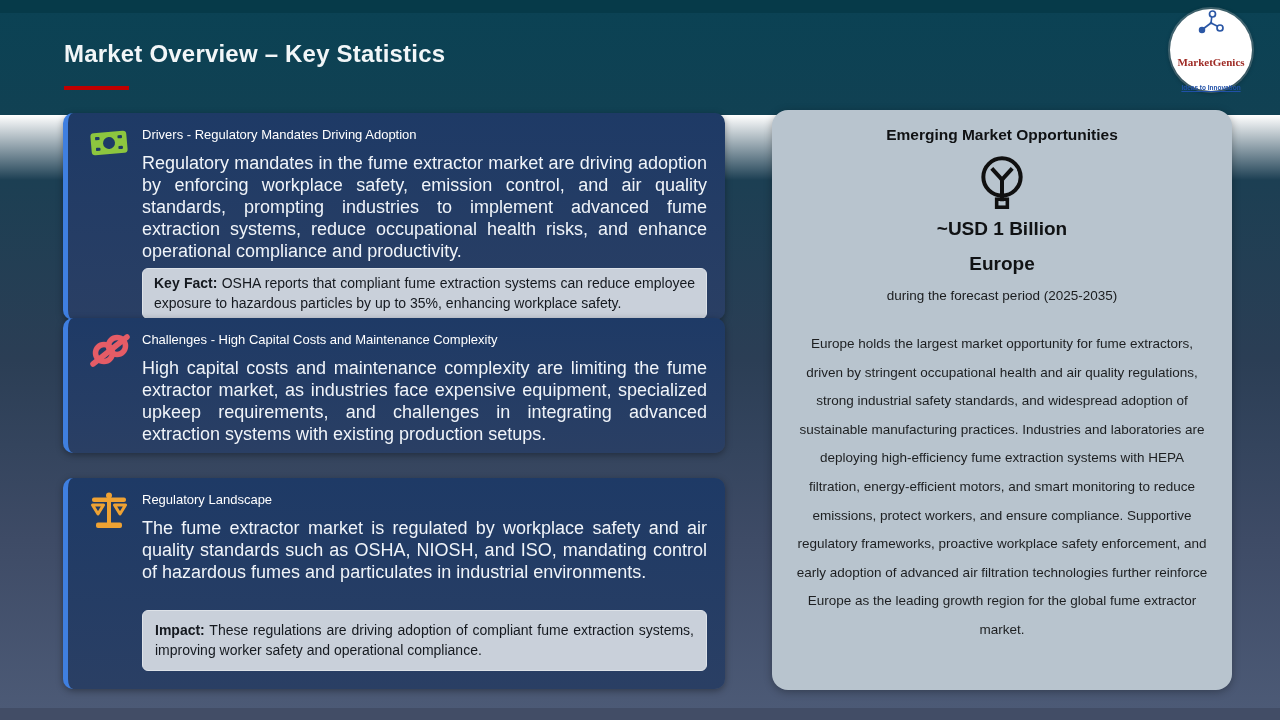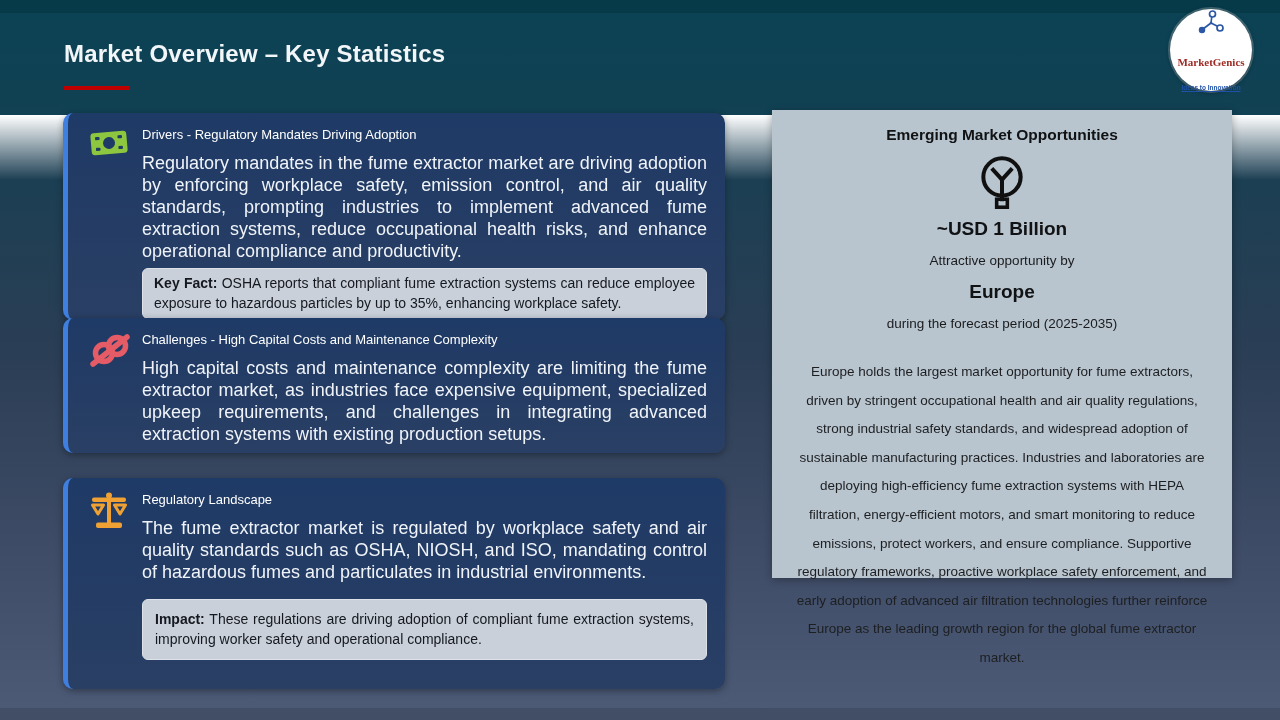--- a/index.html
+++ b/index.html
@@ -40,27 +40,27 @@
   .card-1{ top:113px; height:207px; }
   .card-2{ top:318px; height:135px; }
   .card-3{ top:478px; height:211px; }
   .card .icon-box{ position:absolute; left:20px; top:13px; width:44px; height:40px; }
   .card-title{ font-size:13px; font-weight:400; color:#ffffff; margin-bottom:10px; }
   .card-body{ font-size:18px; line-height:22px; text-align:justify; color:#f0f4f9; }
   .fact-box{
     margin-top:6px; background:#c9d0da; color:#15191f; border:1px solid #dde2e8;
     border-radius:6px; padding:5px 11px; font-size:14px; line-height:19.5px; text-align:justify;
   }
-  .fact-box.impact{ margin-top:16px; padding:10px 12px; }
+  .fact-box.impact{ margin-top:27px; padding:10px 12px; }
   .fact-label{ font-weight:700; }
 
   
   .panel{
-    position:absolute; left:772px; top:110px; width:460px; height:468px;
-    background:#b8c4ce; border-radius:0; padding:12px 24px 10px;
+    position:absolute; left:772px; top:110px; width:460px; height:580px;
+    background:#b8c4ce; border-radius:16px; padding:12px 24px 10px;
     text-align:center; color:#101214; box-shadow:0 2px 8px rgba(0,0,0,.3);
   }
   .panel-title{ font-size:15.5px; font-weight:700; margin-top:4px; }
   .bulb{ display:block; margin:9px auto 1px; }
   .panel-value{ font-size:19px; font-weight:700; }
   .panel-sub{ font-size:13.5px; margin-top:13px; color:#1a1c1e; }
   .panel-region{ font-size:19px; font-weight:700; margin-top:13px; }
   .panel-desc{ font-size:13.5px; line-height:28.6px; margin-top:27px; color:#1d1f21; }
 </style>
 </head>
@@ -151,20 +151,19 @@
     <span>
       <svg class="bulb" width="58" height="64" viewBox="0 0 64 72">
         <g fill="none" stroke="#101010" stroke-width="4.5" stroke-linecap="square">
           <circle cx="32" cy="27" r="21"></circle>
           <path d="M22 19 L32 30 M42 19 L32 30 M32 30 L32 52"></path>
           <rect x="26" y="52" width="12" height="9" stroke-width="4"></rect>
         </g>
       </svg>
     </span>
     <div class="panel-value">~USD 1 Billion</div>
-    <div class="panel-sub">Attractive opportunity by</div>
     <div class="panel-region">Europe</div>
     <div class="panel-sub">during the forecast period (2025-2035)</div>
     <p class="panel-desc">Europe holds the largest market opportunity for fume extractors, driven by stringent occupational health and air quality regulations, strong industrial safety standards, and widespread adoption of sustainable manufacturing practices. Industries and laboratories are deploying high-efficiency fume extraction systems with HEPA filtration, energy-efficient motors, and smart monitoring to reduce emissions, protect workers, and ensure compliance. Supportive regulatory frameworks, proactive workplace safety enforcement, and early adoption of advanced air filtration technologies further reinforce Europe as the leading growth region for the global fume extractor market.</p>
   </aside>
 
   <div class="bottom-band"></div>
 </div>
 
 </body></html>

